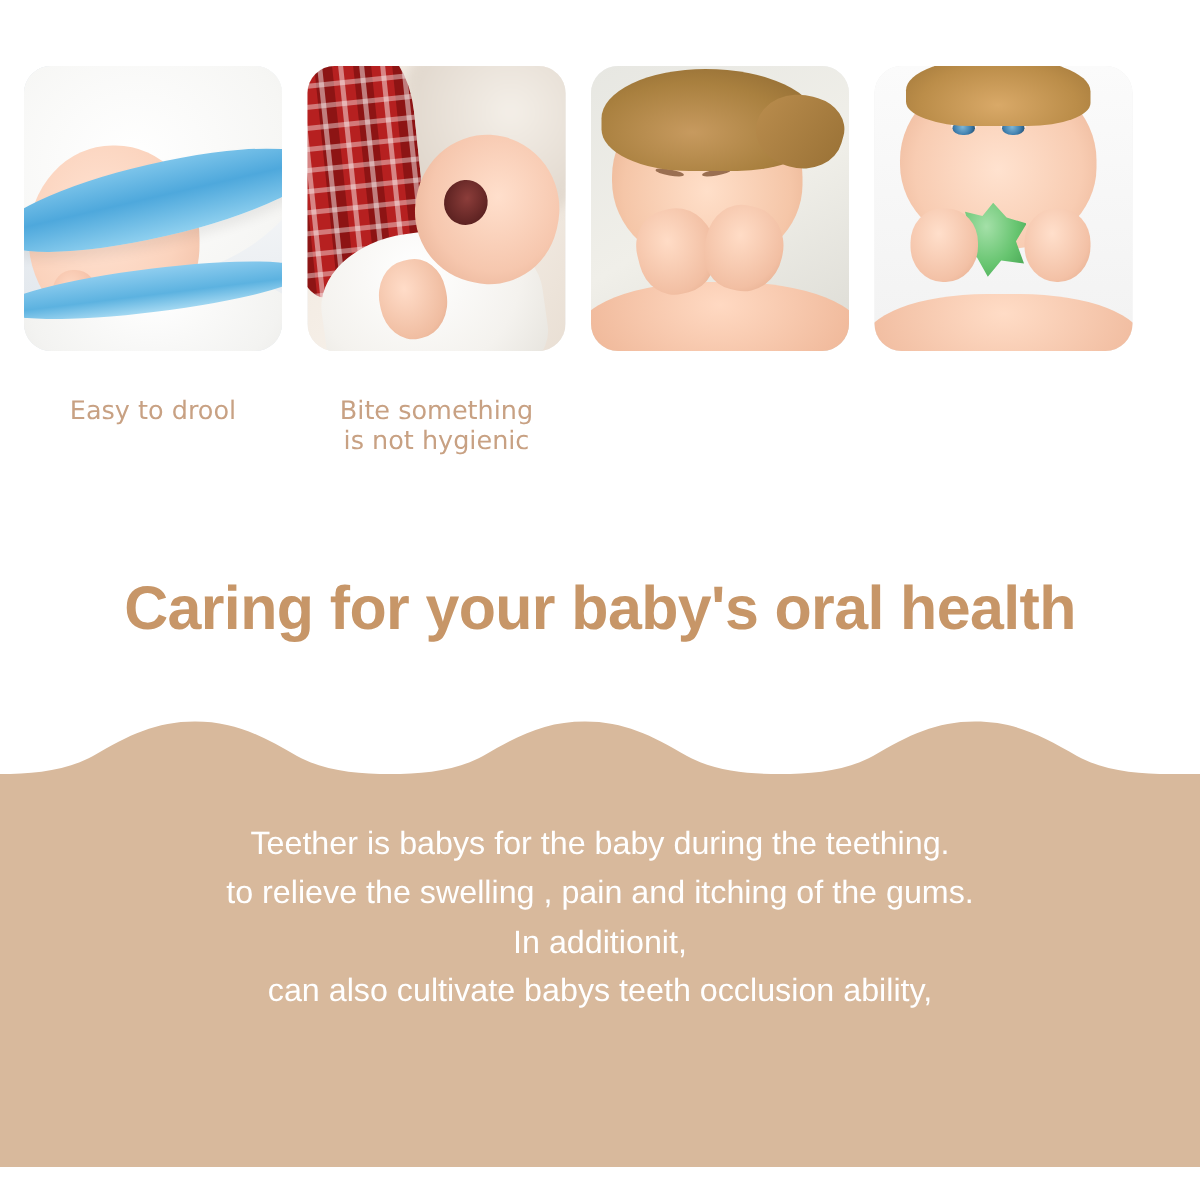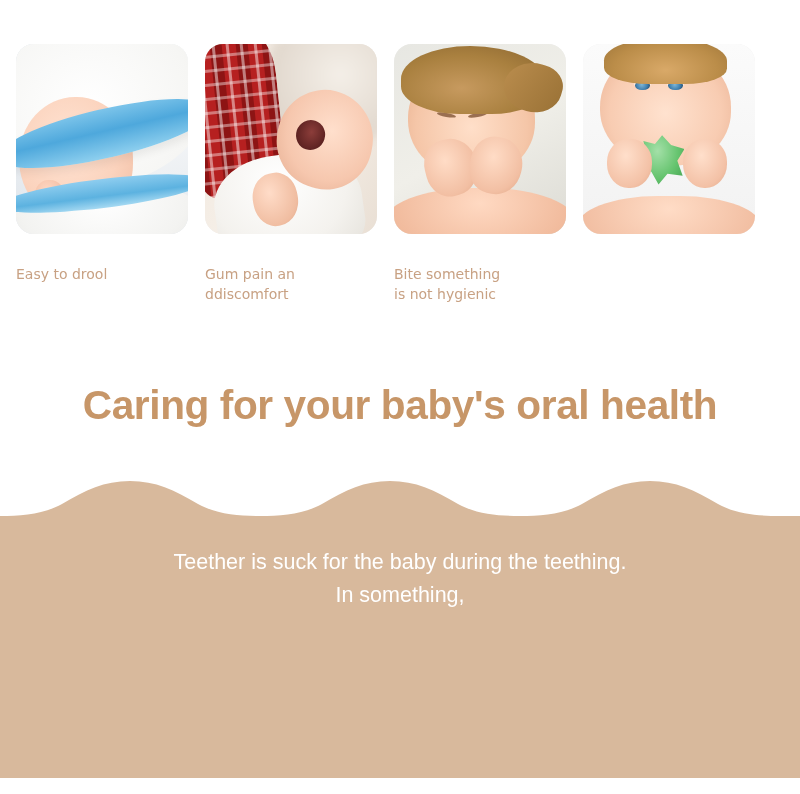--- a/index.html
+++ b/index.html
@@ -283,21 +283,22 @@
   .captions-row {
     position: absolute;
     left: 16px;
     top: 264px;
     width: 769px;
     display: flex;
     gap: 17px;
   }
   .caption {
     width: 172px;
-    font-size: 14px;
+    text-align: center;
+    font-size: 17px;
     line-height: 20px;
     color: #c8a183;
     font-family: "DejaVu Sans", sans-serif;
     white-space: pre-line;
   }
 
   
   .headline {
     position: absolute;
     left: 0;
@@ -407,22 +408,20 @@
         <div class="p4-teether"></div>
         <div class="p4-hand-l"></div>
         <div class="p4-hand-r"></div>
       </div>
     </div>
 
   </div>
 
   <div class="captions-row">
     <div class="caption">Easy to drool</div>
-    <div class="caption">Gum pain an
-ddiscomfort</div>
     <div class="caption">Bite something
 is not hygienic</div>
   </div>
 
   <div class="headline">Caring for your baby's oral health</div>
 
   <div class="wave-panel">
     <svg class="wave-svg" viewBox="0 0 800 60" preserveAspectRatio="none">
       <path d="M0,46
                C 22,46 44,44 62,34
@@ -436,17 +435,19 @@
                C 542,46 564,44 582,34
                C 606,20 624,11 650,11
                C 676,11 694,20 718,34
                C 736,44 758,46 780,46
                L 800,46 L 800,60 L 0,60 Z" fill="#d8b99c"></path>
     </svg>
     <div class="wave-body"></div>
   </div>
 
   <div class="body-copy">
-    <span class="line">Teether is suck for the baby during the teething.</span>
-    <span class="line">In something,</span>
+    <span class="line">Teether is babys for the baby during the teething.</span>
+    <span class="line">to relieve the swelling , pain and itching of the gums.</span>
+    <span class="line">In additionit,</span>
+    <span class="line">can also cultivate babys teeth occlusion ability,</span>
   </div>
 
 </div>
 
 </body></html>

